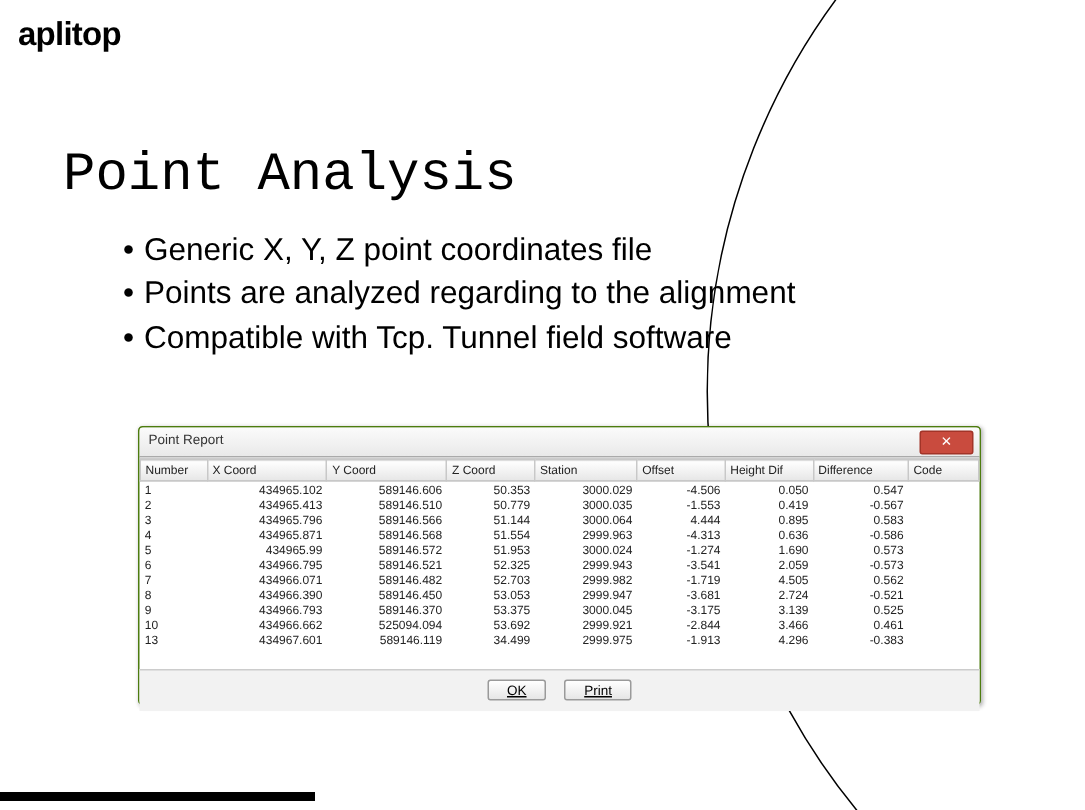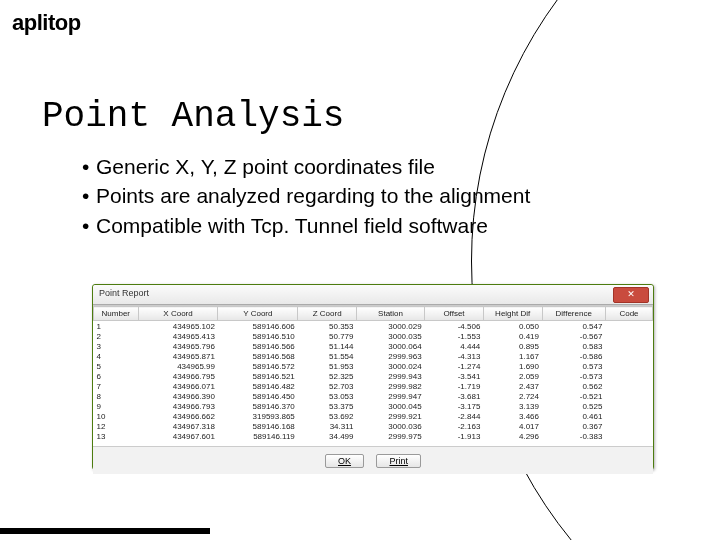--- a/index.html
+++ b/index.html
@@ -10,21 +10,21 @@
   .logo .light { font-weight:700; }
   .title { position:absolute; top:72px; left:42px; font-size:36px; font-weight:400; color:#000;font-family:Liberation Mono, monospace; }
   .bullets { position:absolute; top:132px; left:42px; font-size:21px; color:#000; line-height:1.4;margin-top:20px; }
   .bullets li { list-style:none; }
   .bullets .dot { display:inline-block; width:14px; }
   .dialog { position:absolute; top:284px; left:92px; width:560px; height:184px; background:#fff; border:1px solid #4d7c0f; border-radius:3px; box-shadow:1px 1px 3px rgba(0,0,0,0.3); }
   .dlg-title { height:20px; background:linear-gradient(#fbfbfb,#e9e9e9); border-bottom:1px solid #aaa; border-radius:3px 3px 0 0; font-size:9px; color:#333; padding:3px 6px 0 6px; box-sizing:border-box; position:relative; }
   .close-btn { position:absolute; right:4px; top:2px; width:34px; height:14px; background:#c94b3e; border-radius:2px; color:#fff; font-size:9px; text-align:center; line-height:13px; border:1px solid #a23428; }
   .tbl-wrap { height:140px; overflow:hidden; border-top:1px solid #ccc; }
   table.grid { width:100%; border-collapse:collapse; font-size:8px; table-layout:fixed; }
-  table.grid th { background:linear-gradient(#fff,#e6e6e6); border:1px solid #c8c8c8; font-weight:400; color:#222; padding:2px 3px; text-align:center; }
+  table.grid th { background:linear-gradient(#fff,#e6e6e6); border:1px solid #c8c8c8; font-weight:400; color:#222; padding:2px 3px; text-align:left; }
   table.grid td { border:0; padding:0.5px 3px; color:#222; white-space:nowrap; overflow:hidden; }
   table.grid td.num { text-align:right; }
   .btnbar { height:24px; border-top:1px solid #ccc; background:#f2f2f2; text-align:center; padding-top:3px; }
   .btnbar button { font-size:9px; padding:1px 12px; margin:0 4px; background:linear-gradient(#fff,#e6e6e6); border:1px solid #9a9a9a; border-radius:2px;text-decoration:underline; }
 </style>
 </head>
 <body>
 <div class="slide">
   <div class="curve"></div>
   <div class="logo">
@@ -104,21 +104,21 @@
               <td class="num">0.583</td>
               <td></td>
             </tr>
             <tr>
               <td>4</td>
               <td class="num">434965.871</td>
               <td class="num">589146.568</td>
               <td class="num">51.554</td>
               <td class="num">2999.963</td>
               <td class="num">-4.313</td>
-              <td class="num">1.167</td>
+              <td class="num">0.636</td>
               <td class="num">-0.586</td>
               <td></td>
             </tr>
             <tr>
               <td>5</td>
               <td class="num">434965.99</td>
               <td class="num">589146.572</td>
               <td class="num">51.953</td>
               <td class="num">3000.024</td>
               <td class="num">-1.274</td>
@@ -137,21 +137,21 @@
               <td class="num">-0.573</td>
               <td></td>
             </tr>
             <tr>
               <td>7</td>
               <td class="num">434966.071</td>
               <td class="num">589146.482</td>
               <td class="num">52.703</td>
               <td class="num">2999.982</td>
               <td class="num">-1.719</td>
-              <td class="num">2.437</td>
+              <td class="num">4.505</td>
               <td class="num">0.562</td>
               <td></td>
             </tr>
             <tr>
               <td>8</td>
               <td class="num">434966.390</td>
               <td class="num">589146.450</td>
               <td class="num">53.053</td>
               <td class="num">2999.947</td>
               <td class="num">-3.681</td>
@@ -166,37 +166,26 @@
               <td class="num">53.375</td>
               <td class="num">3000.045</td>
               <td class="num">-3.175</td>
               <td class="num">3.139</td>
               <td class="num">0.525</td>
               <td></td>
             </tr>
             <tr>
               <td>10</td>
               <td class="num">434966.662</td>
-              <td class="num">319593.865</td>
+              <td class="num">525094.094</td>
               <td class="num">53.692</td>
               <td class="num">2999.921</td>
               <td class="num">-2.844</td>
               <td class="num">3.466</td>
               <td class="num">0.461</td>
-              <td></td>
-            </tr>
-            <tr>
-              <td>12</td>
-              <td class="num">434967.318</td>
-              <td class="num">589146.168</td>
-              <td class="num">34.311</td>
-              <td class="num">3000.036</td>
-              <td class="num">-2.163</td>
-              <td class="num">4.017</td>
-              <td class="num">0.367</td>
               <td></td>
             </tr>
             <tr>
               <td>13</td>
               <td class="num">434967.601</td>
               <td class="num">589146.119</td>
               <td class="num">34.499</td>
               <td class="num">2999.975</td>
               <td class="num">-1.913</td>
               <td class="num">4.296</td>

